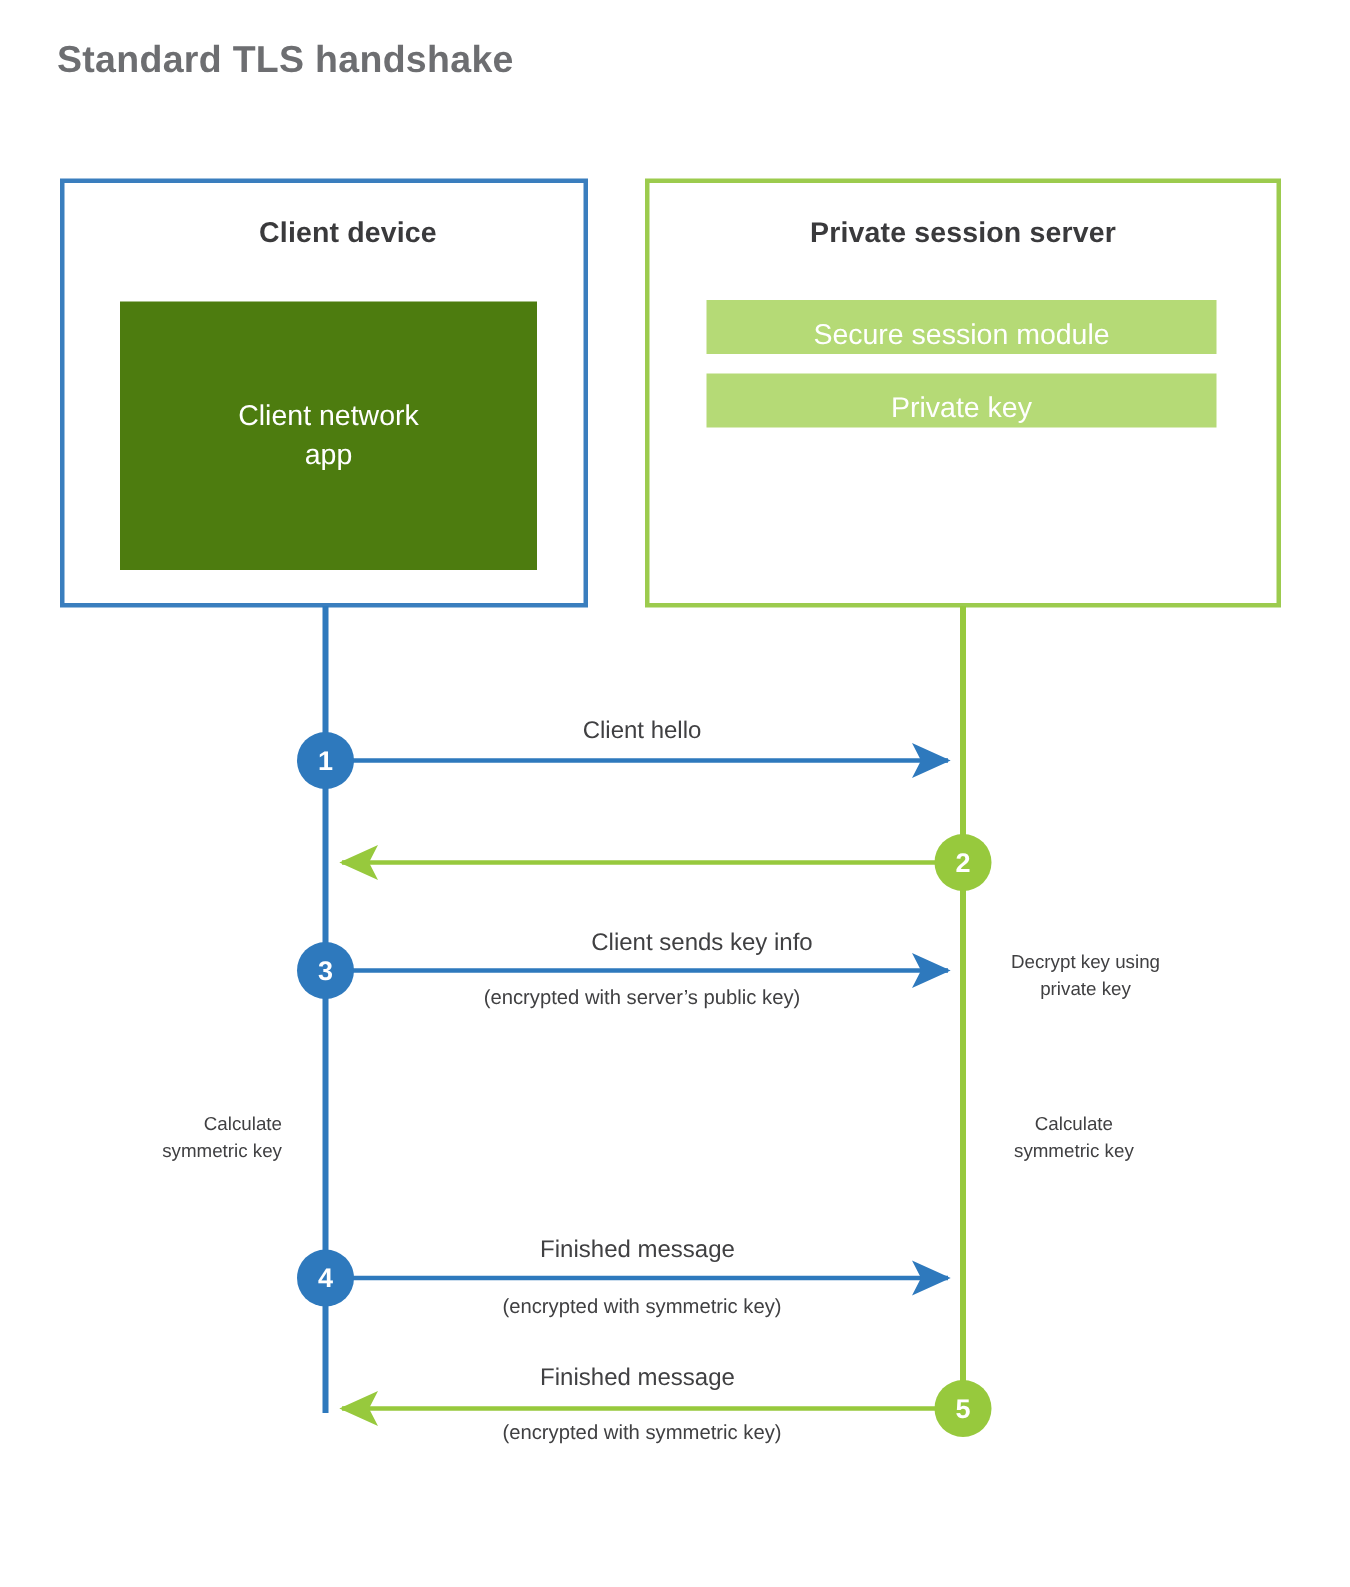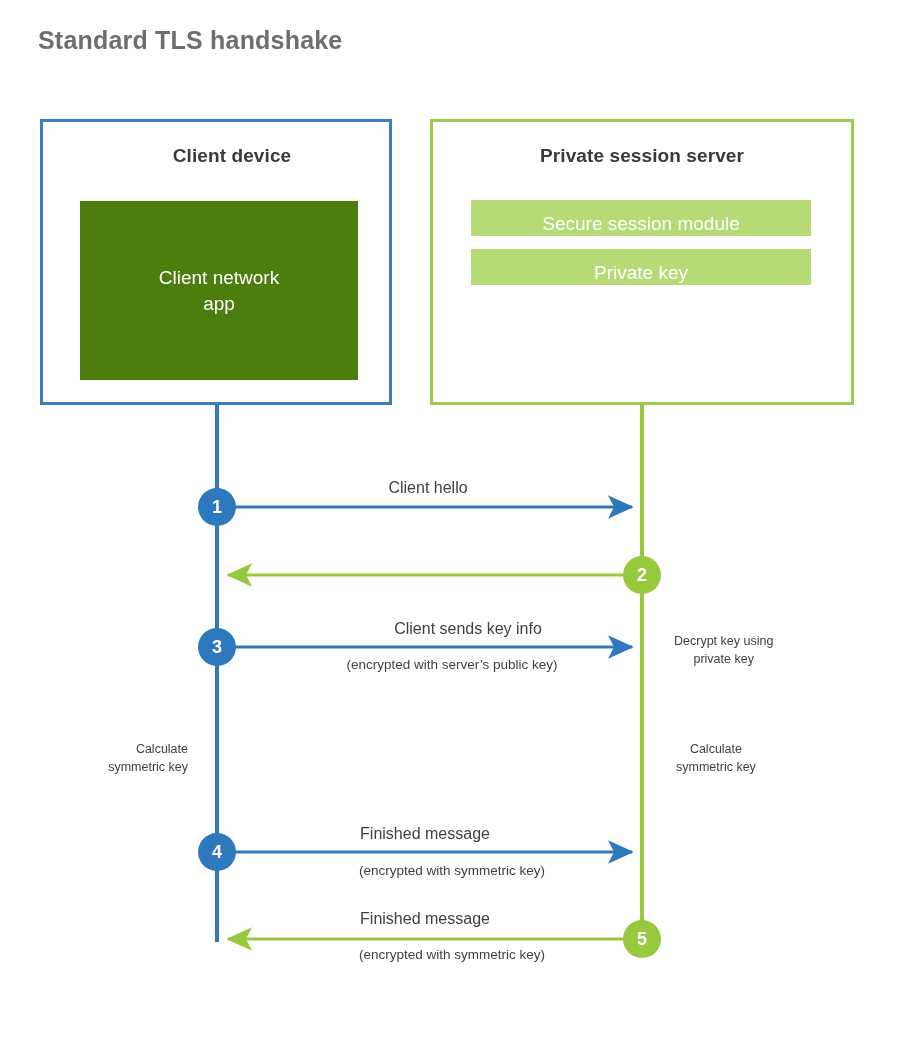--- a/index.html
+++ b/index.html
@@ -124,21 +124,20 @@
     white-space: nowrap;
     transform: translateX(-50%);
   }
   .msg-sub {
     position: absolute;
     font-size: 13.5px;
     color: #404042;
     text-align: center;
     white-space: nowrap;
     transform: translateX(-50%);
-    margin-left: 24px;
   }
   .side-note {
     position: absolute;
     font-size: 12.5px;
     color: #404042;
     line-height: 1.45;
     white-space: pre-line;
   }
   .side-note.left-note { text-align: right; transform: translateX(-100%); }
   .side-note.right-note { text-align: center; }

